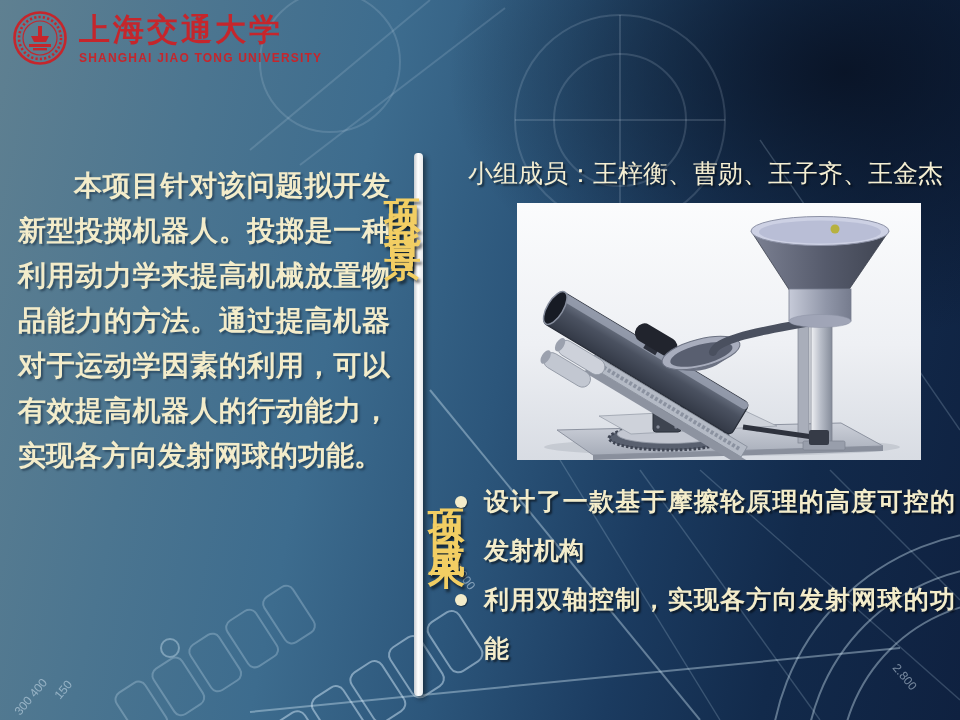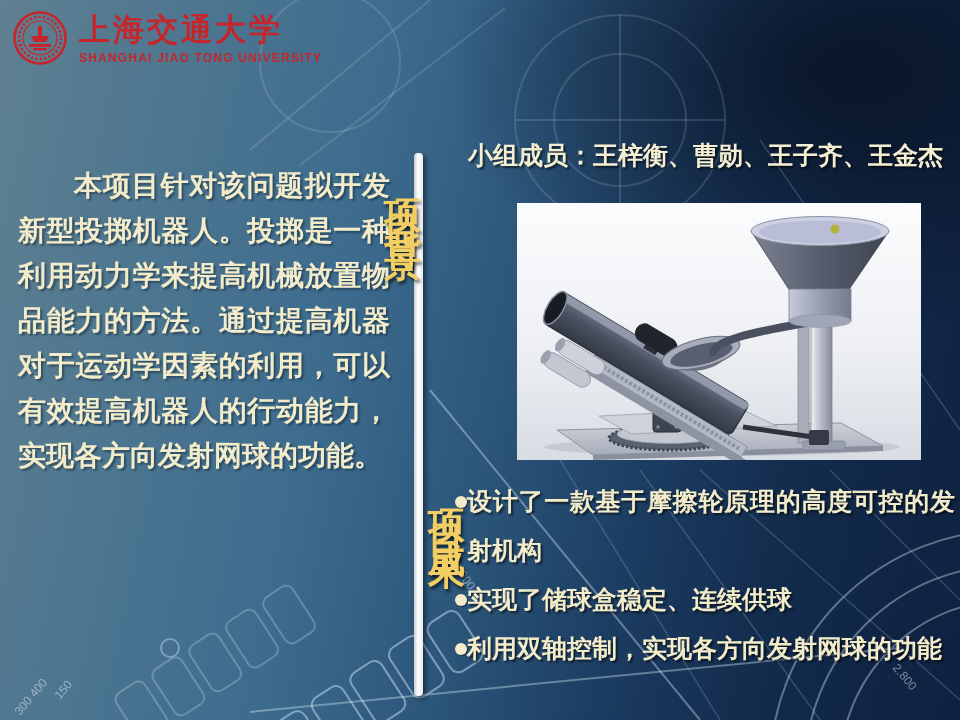--- a/index.html
+++ b/index.html
@@ -43,32 +43,32 @@
   .vlabel {
     position:absolute; writing-mode:vertical-rl; text-orientation:upright;
     font-size:37px; font-weight:bold; color:#f2ce63; letter-spacing:15px;
     text-shadow:2px 3px 3px rgba(0,0,0,.55); white-space:nowrap;
   }
   .vlabel-bg { left:377px; top:170px; }
   .vlabel-results { left:421px; top:480px; }
 
   
   .team {
-    position:absolute; left:468px; top:139px; width:488px;
-    font-size:25px; font-weight:bold; color:#f4eed2; white-space:nowrap;
+    position:absolute; left:468px; top:157px; width:488px;
+    font-size:25px; font-weight:normal; color:#f4eed2; white-space:nowrap;
     text-shadow:2px 2px 2px rgba(0,0,0,.55);
   }
 
   
   .robot { position:absolute; left:517px; top:203px; width:404px; height:257px; margin:0; }
   .robot svg { display:block; width:100%; height:100%; }
 
   
   .results { position:absolute; left:455px; top:477px; width:500px; margin:0; padding:0; list-style:none; }
-  .results li { display:flex; font-size:25px; line-height:49px; font-weight:bold;
+  .results li { display:flex; gap:17px; font-size:25px; line-height:49px; font-weight:bold;
                 color:#f3ecca; text-shadow:2px 2px 2px rgba(0,0,0,.55); }
   .results .dot { flex:0 0 12px; width:12px; height:12px; border-radius:50%;
                   background:#f3ecca; margin-top:19px; box-shadow:1px 1px 1px rgba(0,0,0,.4); }
   .results .txt { text-align:justify; }
 </style>
 </head>
 <body>
 
 <div class="slide">
 
@@ -247,21 +247,17 @@
     </svg>
   </figure>
 
   <ul class="results">
     <li>
       <span class="dot"></span>
       <span class="txt">设计了一款基于摩擦轮原理的高度可控的发射机构</span>
     </li>
     <li>
       <span class="dot"></span>
-      <span class="txt">实现了储球盒稳定、连续供球</span>
-    </li>
-    <li>
-      <span class="dot"></span>
       <span class="txt">利用双轴控制，实现各方向发射网球的功能</span>
     </li>
   </ul>
 
 </div>
 
 </body></html>

